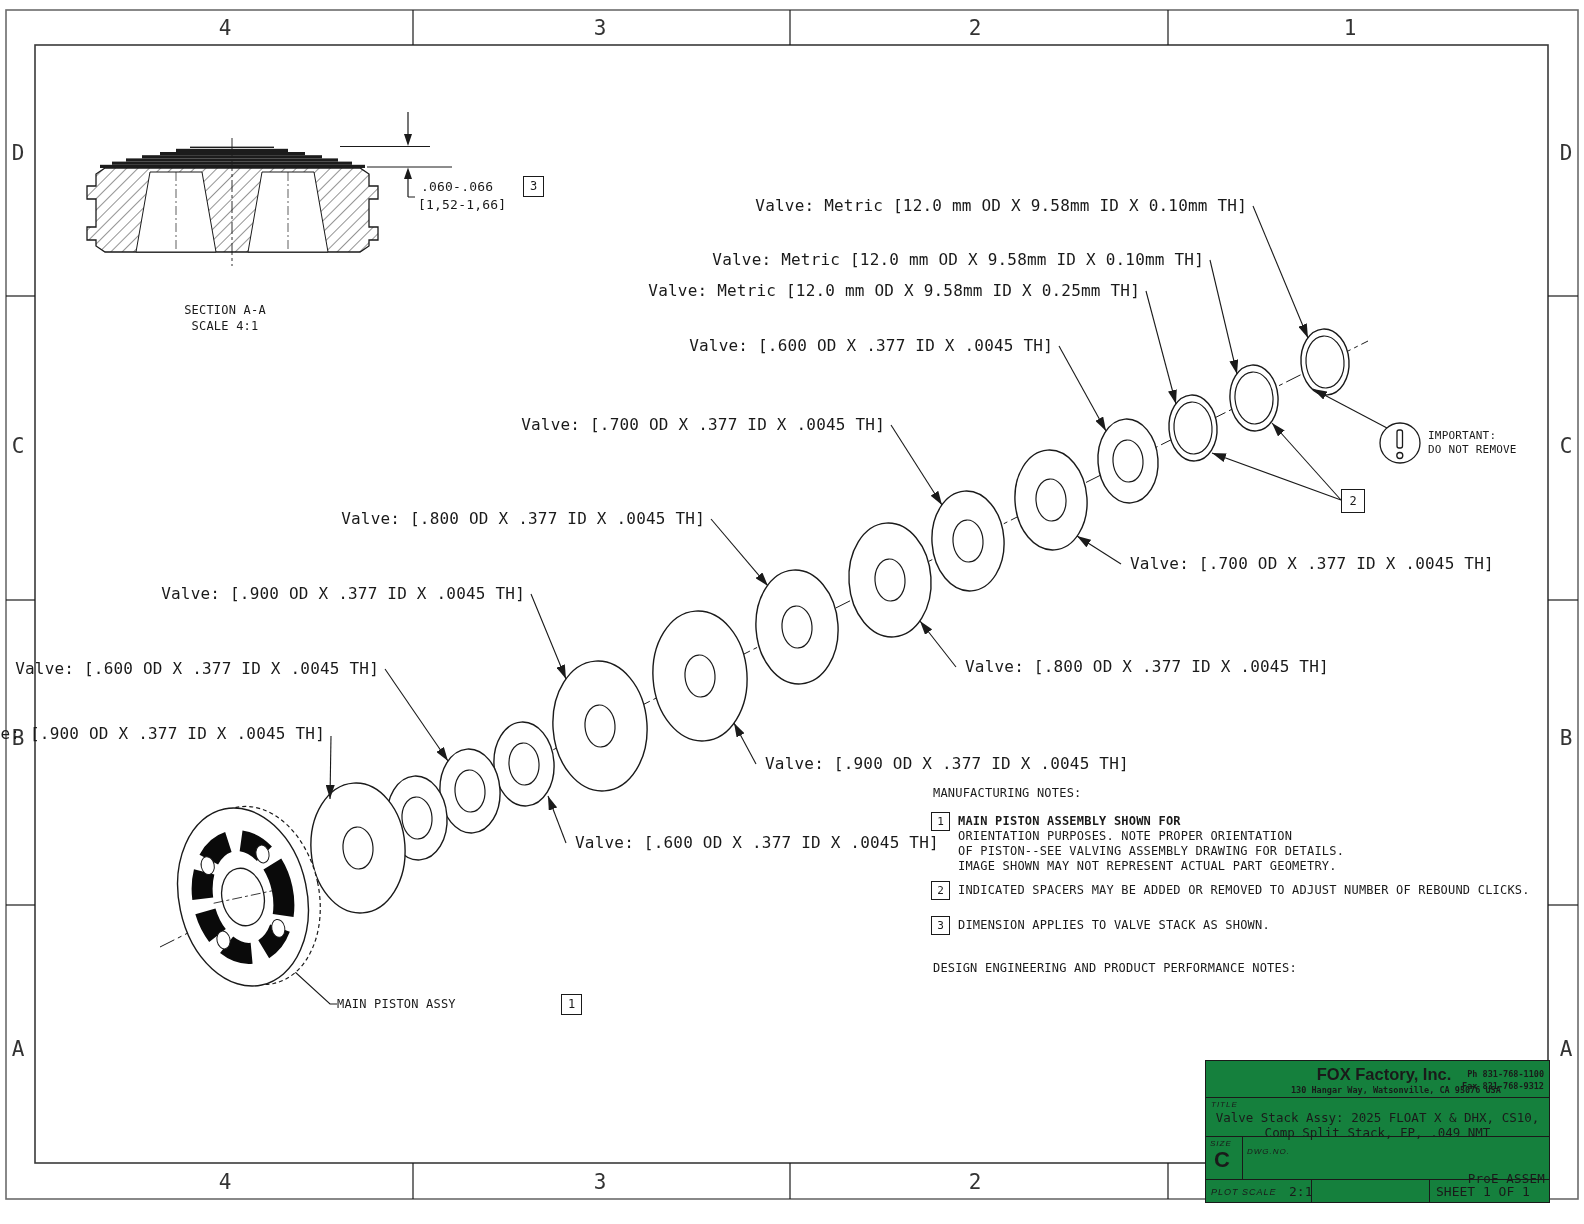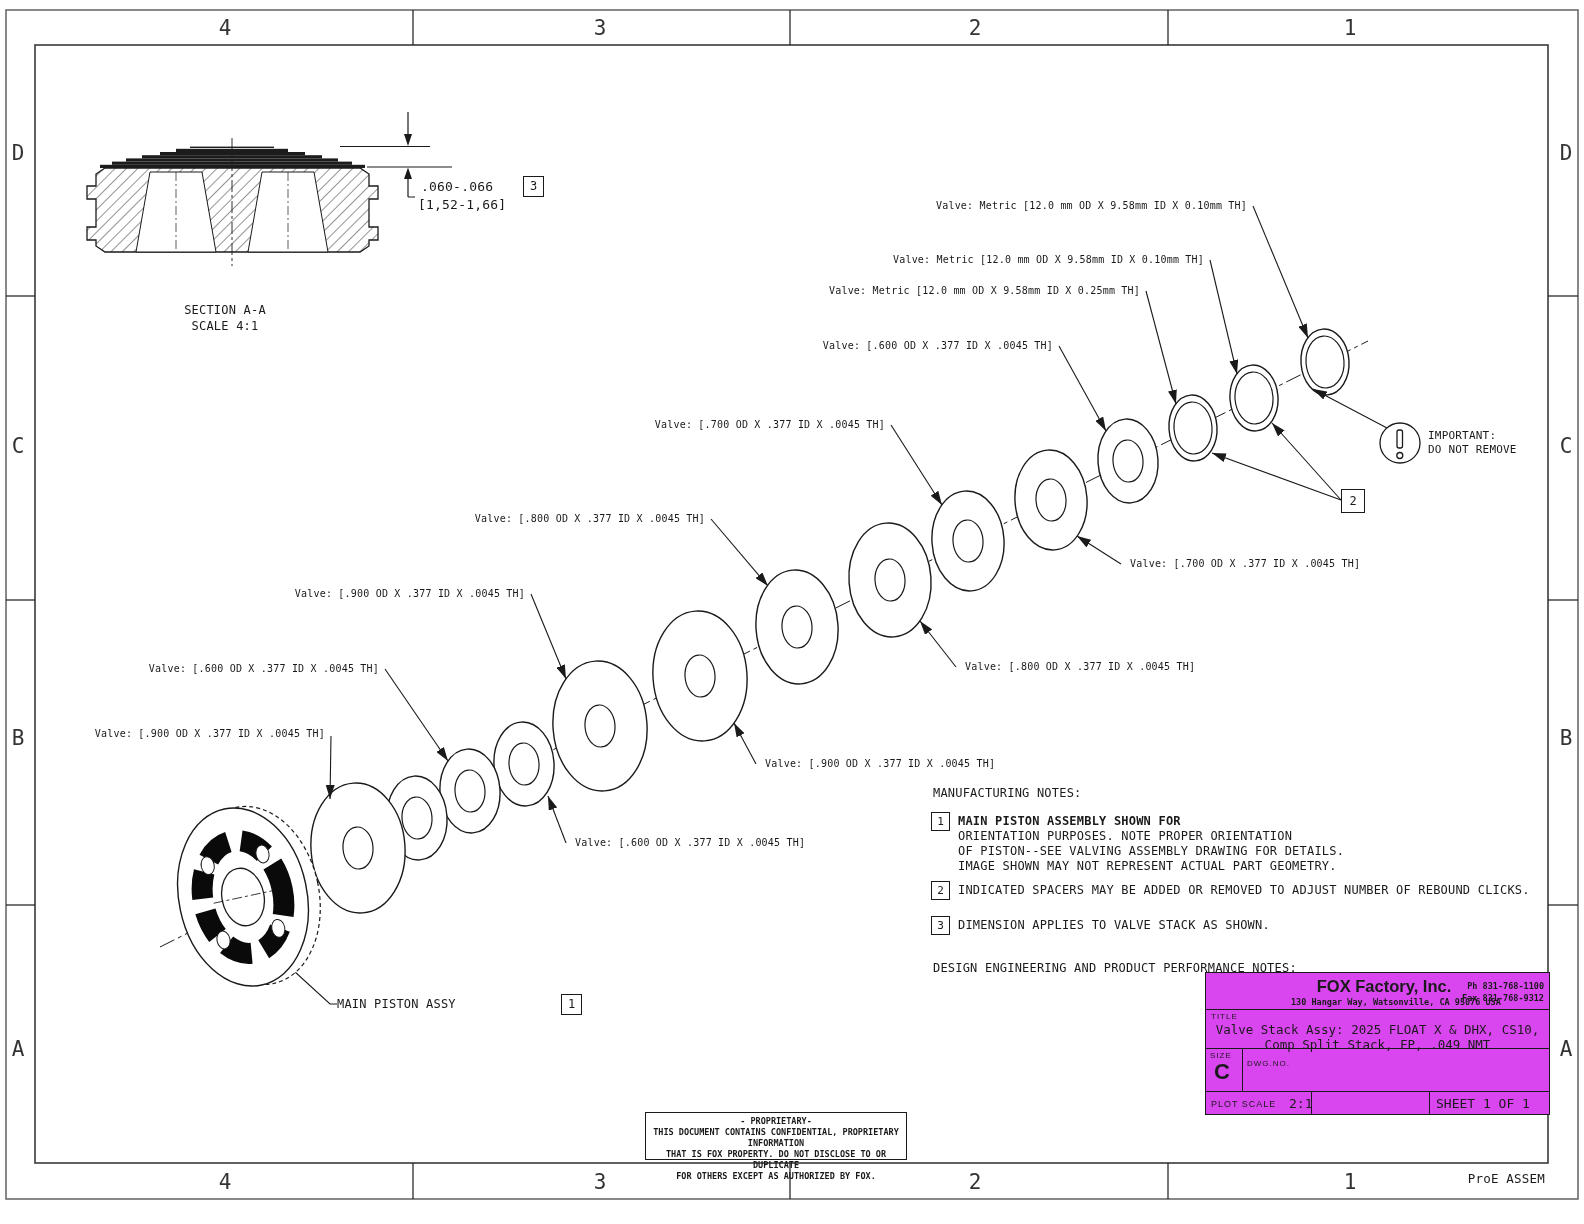--- a/index.html
+++ b/index.html
@@ -1,30 +1,30 @@
 <!DOCTYPE html>
 <html><head>
 <meta charset="utf-8">
 <style>
   html,body{margin:0;padding:0;background:#fff;}
   #sheet{position:relative;width:1584px;height:1224px;background:#fff;overflow:hidden;
          font-family:"DejaVu Sans Mono", monospace;color:#1a1a1a;}
   #cad-svg{position:absolute;left:0;top:0;}
   .txt{position:absolute;white-space:nowrap;font-size:12px;letter-spacing:.2px;line-height:14px;}
-  .callout{position:absolute;white-space:nowrap;font-size:10px;letter-spacing:.2px;height:14px;line-height:14px;}
+  .callout{position:absolute;white-space:nowrap;font-size:16px;letter-spacing:.2px;height:14px;line-height:14px;}
   .zone{position:absolute;font-size:21px;font-weight:400;color:#333;width:30px;text-align:center;
         font-family:"DejaVu Sans Mono",monospace;}
   .flagbox{position:absolute;width:19px;height:19px;border:1.2px solid #1a1a1a;text-align:center;
            line-height:19px;font-size:12px;background:#fff;}
   .note-line{position:absolute;font-size:12px;letter-spacing:.2px;line-height:15px;white-space:nowrap;}
   .small{font-size:8.5px;letter-spacing:0;}
   
-  #title-block{position:absolute;left:1205px;top:972px;width:343px;height:141px;border:1.6px solid #1a1a1a;background:#d946ef;}
+  #title-block{position:absolute;left:1205px;top:1060px;width:343px;height:141px;border:1.6px solid #1a1a1a;background:#15803d;}
   #title-block .tb{position:absolute;white-space:nowrap;}
-  .tb-label{font-family:"Liberation Sans",sans-serif;font-size:8px;letter-spacing:1px;color:#1a1a1a;}
+  .tb-label{font-family:"Liberation Sans",sans-serif;font-size:8px;letter-spacing:1px;color:#1a1a1a;font-style:italic;}
   #prop-box{position:absolute;left:645px;top:1112px;width:262px;height:48px;border:1.2px solid #1a1a1a;
             text-align:center;font-size:8.5px;line-height:11px;font-weight:bold;
             font-family:"DejaVu Sans Mono",monospace;padding-top:3px;box-sizing:border-box;}
   .hline{position:absolute;background:#1a1a1a;height:1.2px;}
   .vline{position:absolute;background:#1a1a1a;width:1.2px;}
 </style>
 </head>
 <body>
 <div id="sheet">
 
@@ -263,22 +263,16 @@
   <div class="vline" style="left:36px;top:75px;height:43px;"></div>
   <div class="tb tb-label" style="left:41px;top:78px;margin-top:8px;">DWG.NO.</div>
   <div class="hline" style="left:0;top:118px;width:343px;"></div>
   <div class="tb tb-label" style="left:5px;top:126px;font-size:9px;">PLOT SCALE</div>
   <div class="tb" style="left:83px;top:123px;font-size:13px;">2:1</div>
   <div class="vline" style="left:105px;top:118px;height:23px;"></div>
   <div class="vline" style="left:223px;top:118px;height:23px;"></div>
   <div class="tb" style="left:230px;top:123px;font-size:13px;">SHEET 1 OF 1</div>
 </div>
 
-<div id="prop-box">
-  <div>- PROPRIETARY-</div>
-  <div>THIS DOCUMENT CONTAINS CONFIDENTIAL, PROPRIETARY INFORMATION</div>
-  <div>THAT IS FOX PROPERTY.  DO NOT DISCLOSE TO OR DUPLICATE</div>
-  <div>FOR OTHERS EXCEPT AS AUTHORIZED BY FOX.</div>
+
+<div class="txt" style="left:1395px;top:1172px;width:150px;text-align:right;font-size:12.5px;">ProE ASSEM</div>
+
 </div>
 
-<div class="txt" style="left:1395px;top:1172px;width:150px;text-align:right;font-size:12.5px;">ProE ASSEM</div>
-
-</div>
-
 </body></html>

